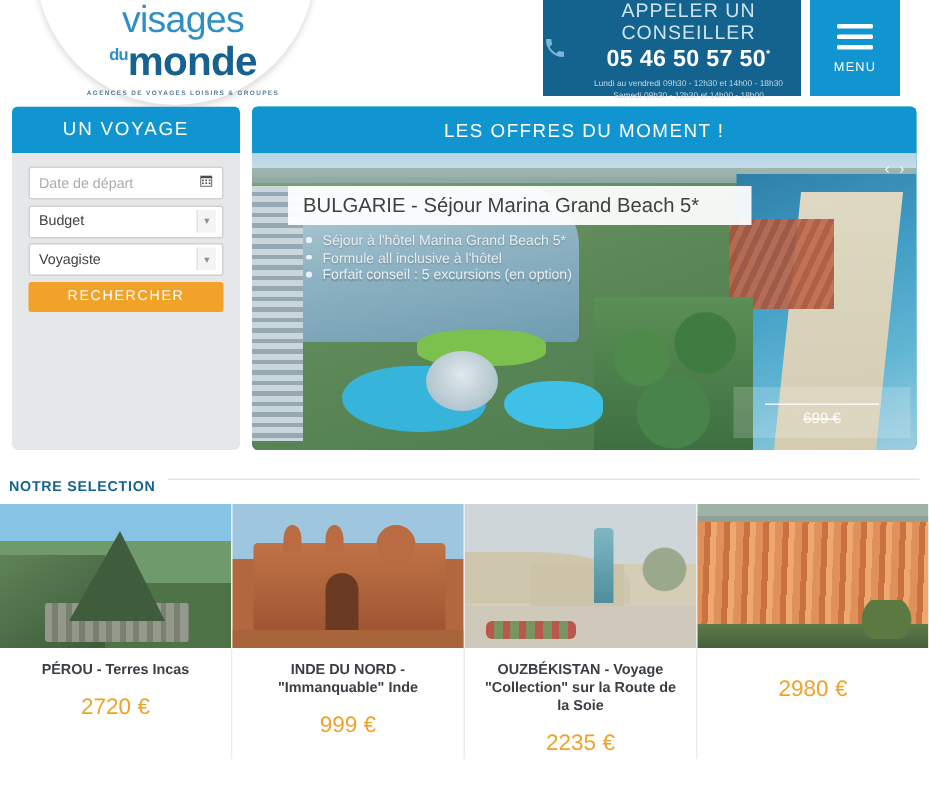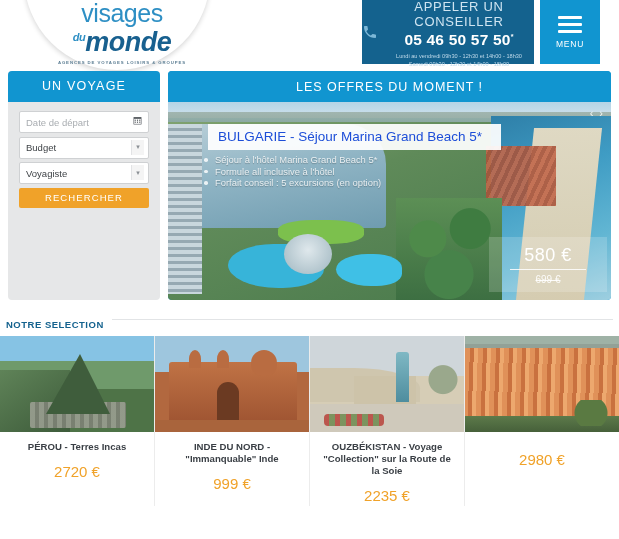--- a/index.html
+++ b/index.html
@@ -13,21 +13,21 @@
 
   
   .header{position:relative;height:68px;background:#ffffff;}
   .logo-disc{
     position:absolute;left:24px;top:-46px;width:186px;height:116px;
     background:#ffffff;border-radius:0 0 100px 100px;
     box-shadow:0 2px 5px rgba(0,0,0,.16);
   }
   .logo-wrap{position:absolute;left:52px;top:2px;width:140px;text-align:center;}
   .logo-l1{font-size:25px;line-height:23px;color:#2e8fc4;font-weight:400;letter-spacing:-.5px;}
-  .logo-l2{font-size:27px;line-height:25px;color:#18608f;font-weight:700;letter-spacing:-.5px;font-style:italic;}
+  .logo-l2{font-size:27px;line-height:25px;color:#18608f;font-weight:700;letter-spacing:-.5px;}
   .logo-du{font-size:11px;color:#2e8fc4;vertical-align:super;}
   .logo-tag{font-size:4.3px;letter-spacing:.9px;color:#5b7d93;margin-top:5px;font-weight:600;}
 
   .contact{
     position:absolute;left:362px;top:0;width:172px;height:64px;
     background:#14628e;color:#fff;
     display:flex;align-items:center;justify-content:center;
   }
   .phone-ico{width:16px;height:16px;margin-right:6px;flex:0 0 auto;opacity:.85;}
   .c-texts{text-align:center;padding-top:2px;}
@@ -110,22 +110,22 @@
         background:radial-gradient(circle at 50% 40%,#dfe8ec,#9fb6c0);border-radius:50%;}
   .trees{position:absolute;left:228px;top:96px;width:106px;height:102px;
         background:radial-gradient(circle at 30% 40%,#4e8a4a 0 18px,transparent 19px),
                    radial-gradient(circle at 70% 30%,#3f7c41 0 20px,transparent 21px),
                    radial-gradient(circle at 50% 75%,#47834a 0 24px,transparent 25px),
                    linear-gradient(#5c8f55,#3d6f42);}
   .roofs{position:absolute;left:318px;top:44px;width:70px;height:60px;
         background:repeating-linear-gradient(115deg,#c1674a 0 4px,#a8543b 4px 8px);opacity:.9;}
 
   .slide-title{
-    position:absolute;left:40px;top:22px;right:110px;background:rgba(255,255,255,.93);
-    padding:5px 10px 6px;color:#1d4ed8;font-size:13.5px;white-space:nowrap;
+    position:absolute;left:24px;top:22px;right:110px;background:rgba(255,255,255,.93);
+    padding:5px 10px 6px;color:#404040;font-size:13.5px;white-space:nowrap;
   }
   .bullets{position:absolute;left:36px;top:52px;margin:0;padding:0;list-style:none;}
   .bullets li{
     color:rgba(255,255,255,.82);font-size:9.4px;line-height:11.5px;
     padding-left:11px;position:relative;text-shadow:0 1px 1px rgba(0,0,0,.25);
   }
   .bullets li:before{
     content:"";position:absolute;left:0;top:4px;width:3.5px;height:3.5px;border-radius:50%;
     background:rgba(255,255,255,.82);
   }
@@ -283,21 +283,20 @@
           <div class="arr">‹</div>
           <div class="arr">›</div>
         </div>
         <div class="slide-title">BULGARIE - Séjour Marina Grand Beach 5*</div>
         <ul class="bullets">
           <li>Séjour à l'hôtel Marina Grand Beach 5*</li>
           <li>Formule all inclusive à l'hôtel</li>
           <li>Forfait conseil : 5 excursions (en option)</li>
         </ul>
         <div class="pricebox">
-          <div class="price-new">580 €</div>
           <div class="price-rule"></div>
           <div class="price-old">699 €</div>
         </div>
       </div>
     </div>
   </div>
 
   <div class="sel-head">
     <div class="sel-title">NOTRE SELECTION</div>
     <div class="sel-rule"></div>

